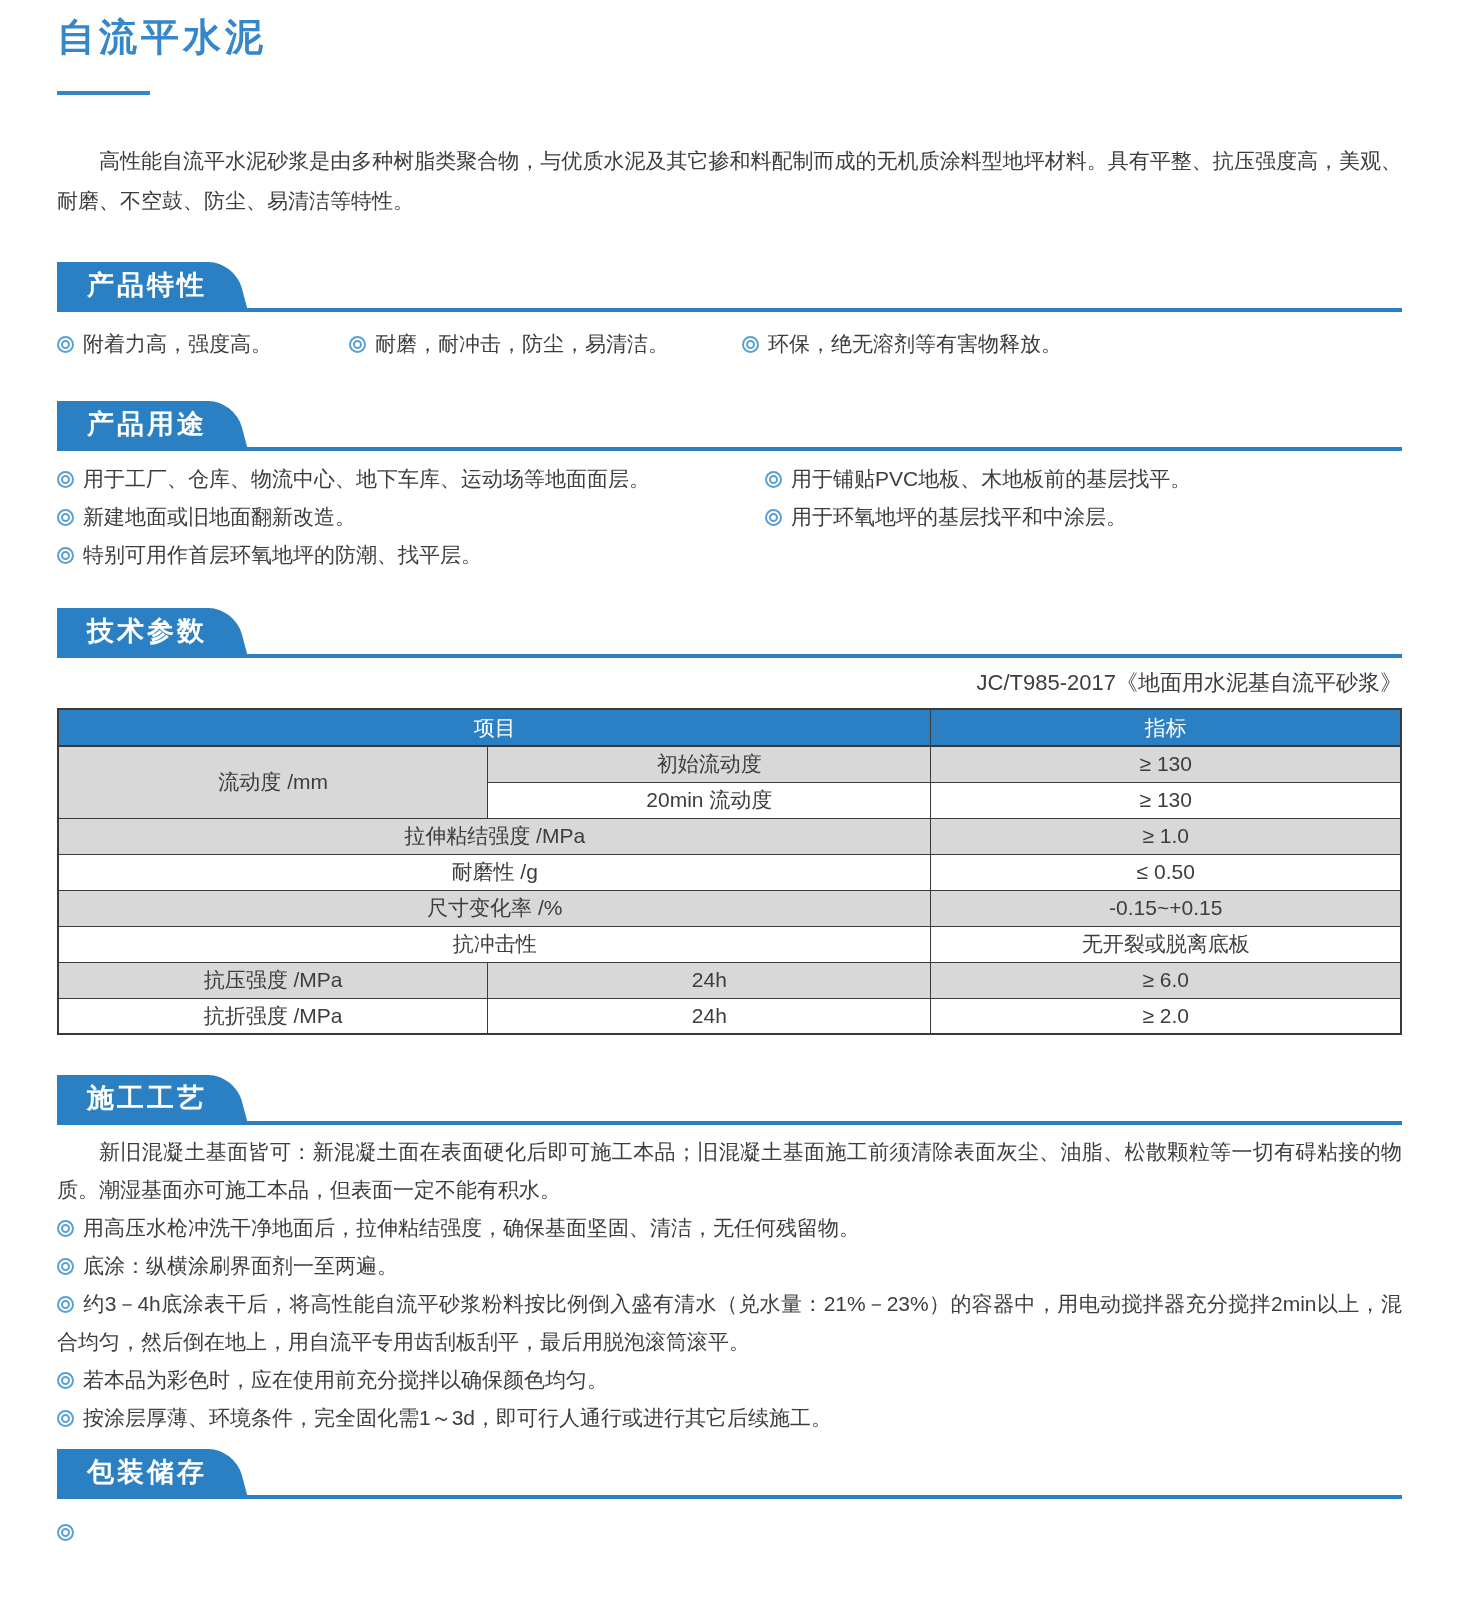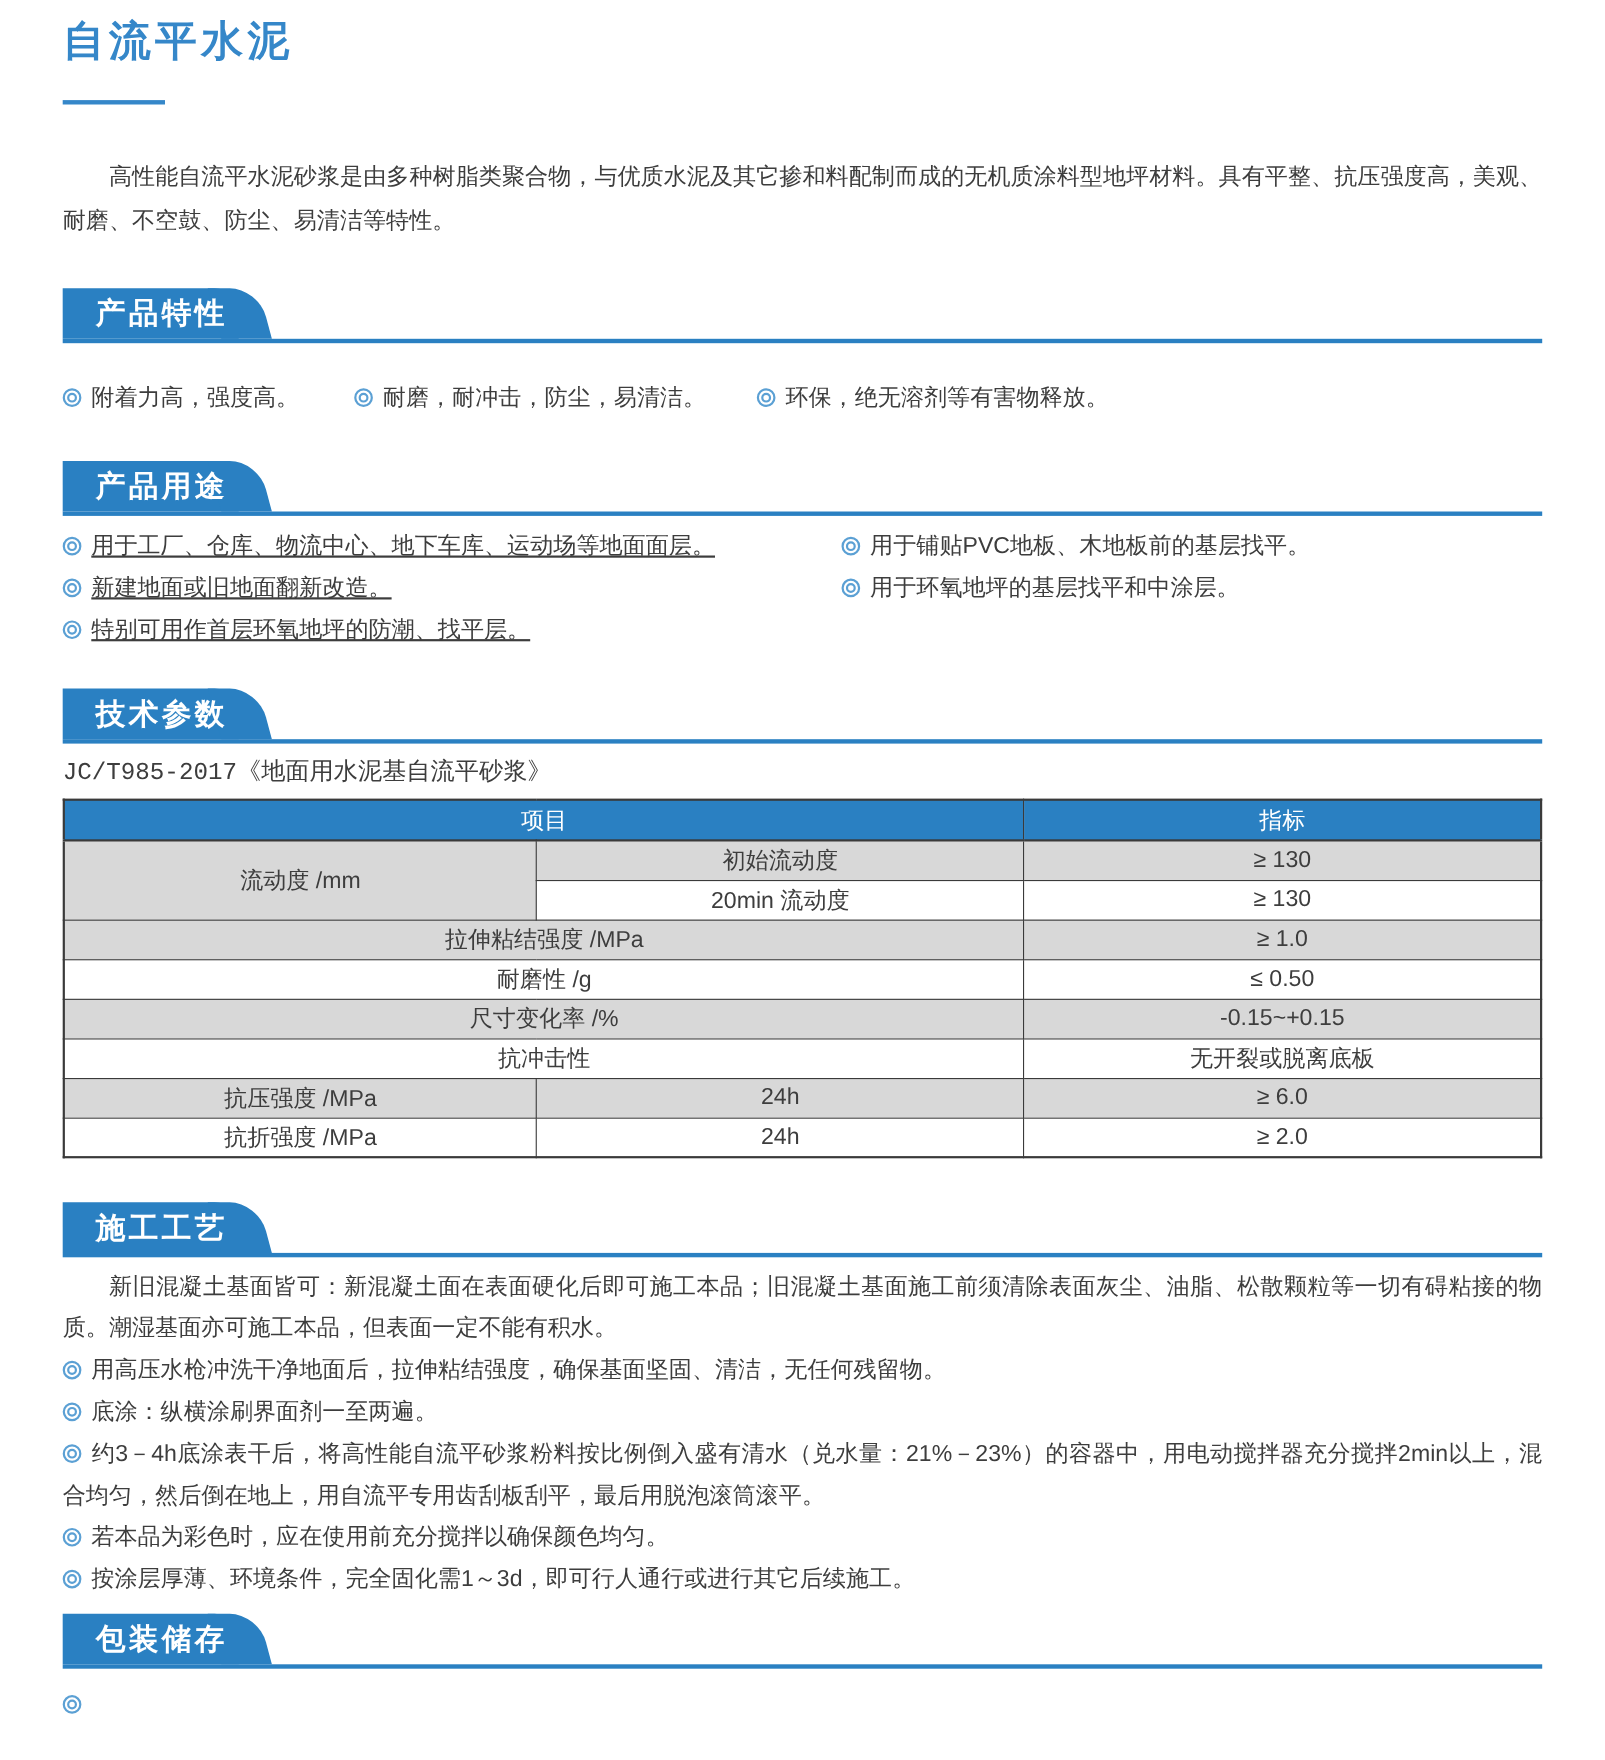--- a/index.html
+++ b/index.html
@@ -50,30 +50,30 @@
   .bicon{
     display:inline-block;width:17px;height:17px;border-radius:50%;
     border:2px solid var(--bullet);position:relative;
     vertical-align:-2px;margin-right:9px;
   }
   .bicon::after{
     content:"";position:absolute;inset:2px;border-radius:50%;
     border:2px solid var(--bullet);
   }
 
-  .features-row{display:flex;padding-top:31px;}
+  .features-row{display:flex;padding-top:13px;gap:27px;}
   .features-row .bullet:nth-child(1){width:265px;}
   .features-row .bullet:nth-child(2){width:366px;}
 
   .uses-cols{display:flex;padding-top:9px;}
-  .uses-left{width:708px;text-decoration:underline;}
+  .uses-left{width:708px;}
   .uses-right{flex:1;}
 
   
-  .tbl-caption{margin-top:10px;font-size:22px;text-align:left;color:var(--text);font-family:Liberation Mono, monospace;}
+  .tbl-caption{margin-top:10px;font-size:22px;text-align:right;color:var(--text);}
   table.spec{
     margin-top:10px;width:100%;border-collapse:collapse;
     border:2px solid var(--border);font-size:21px;
   }
   table.spec th,table.spec td{
     border:1px solid var(--border);height:36px;text-align:center;
     vertical-align:middle;padding:0 6px;
   }
   table.spec thead th{
     background:var(--accent);color:#fff;font-weight:normal;

